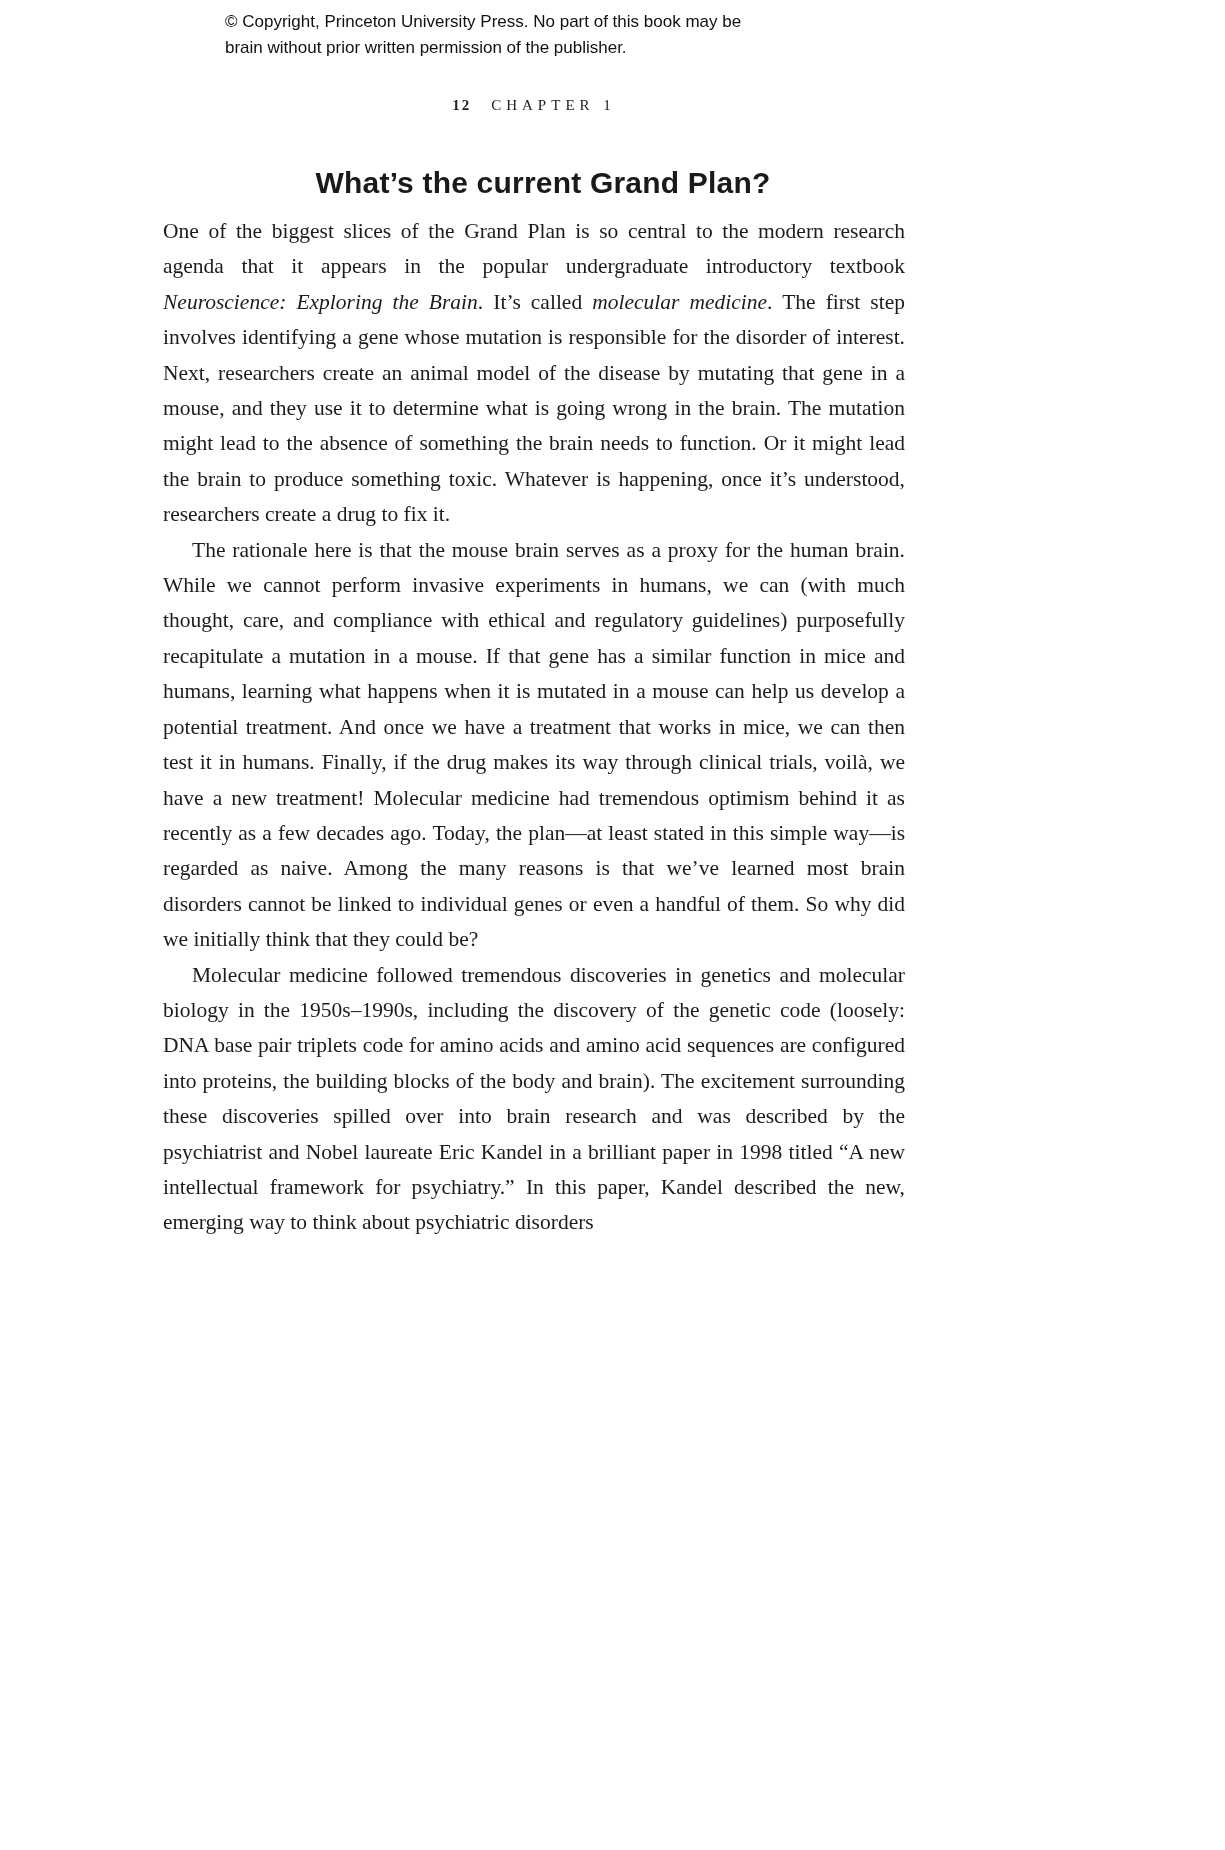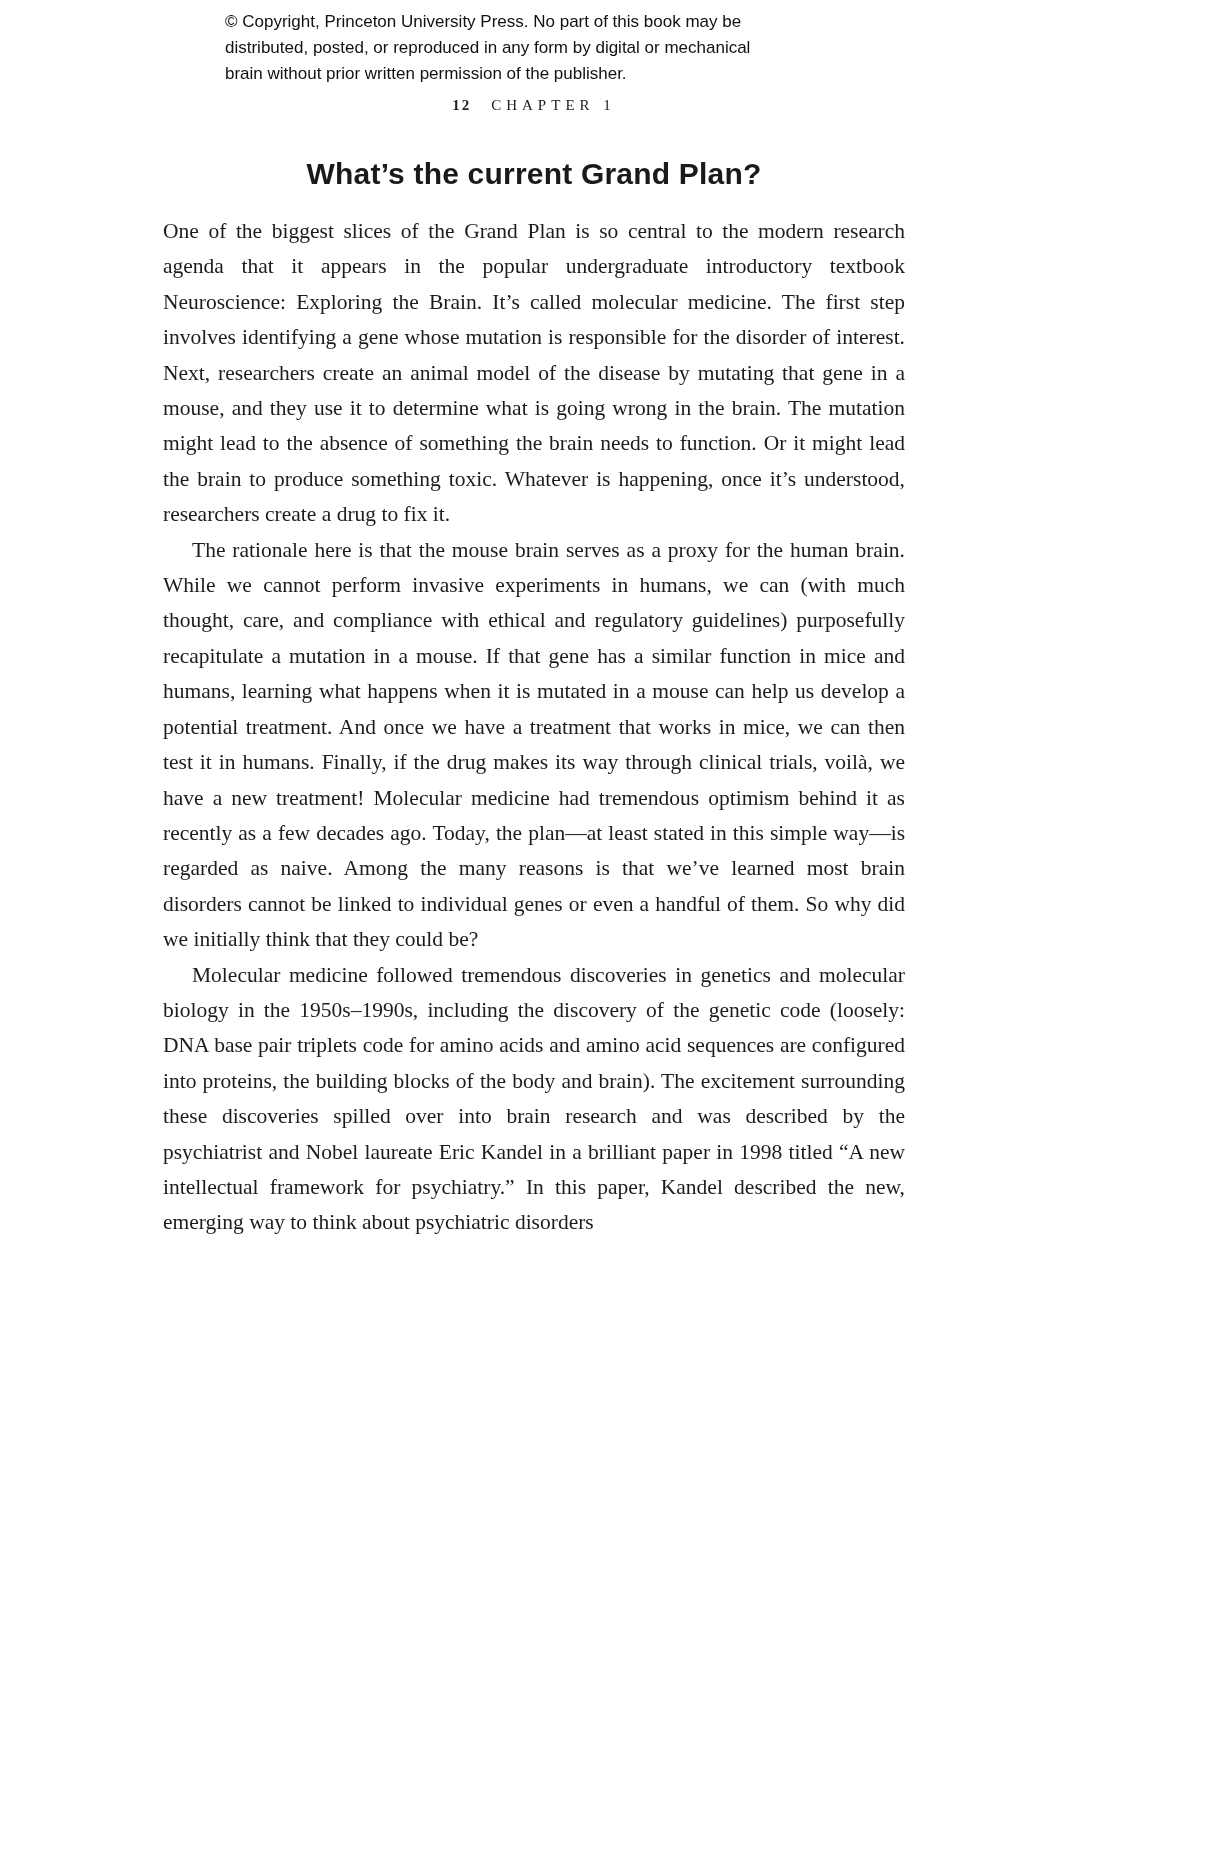--- a/index.html
+++ b/index.html
@@ -49,21 +49,21 @@
     letter-spacing: 5px;
     text-align: center;
   }
 
   
   .section-title {
     position: absolute;
     left: 163px;
     top: 155px;
     width: 742px;
-    margin: 0;
+    margin: 9px;
     text-align: center;
     font-family: "Liberation Sans", sans-serif;
     font-weight: 700;
     font-size: 30px;
     line-height: 38px;
     color: #1a1a1a;
     letter-spacing: 0.2px;
   }
 
   
@@ -80,20 +80,21 @@
     text-justify: inter-word;
     hyphens: auto;
   }
   .para {
     margin: 0;
   }
   .para.indent {
     text-indent: 29px;
   }
   .it {
+    font-style: italic;
   }
 
   
   .footer {
     position: absolute;
     left: 163px;
     top: 1797px;
     width: 742px;
     text-align: left;
     font-family: "Liberation Sans", sans-serif;
@@ -101,21 +102,20 @@
     color: #111111;
   }
 </style>
 </head>
 <body>
 
 <div class="page">
 
   <div class="copyright">
     <div>© Copyright, Princeton University Press. No part of this book may be</div>
-    <div>distributed, posted, or reproduced in any form by digital or mechanical</div>
     <div>brain without prior written permission of the publisher.</div>
   </div>
 
   <div class="running-head">
     <span class="pagenum">12</span><span class="chapter">CHAPTER 1</span>
   </div>
 
   <h1 class="section-title">What’s the current Grand Plan?</h1>
 
   <div class="body-text" id="body-text">

